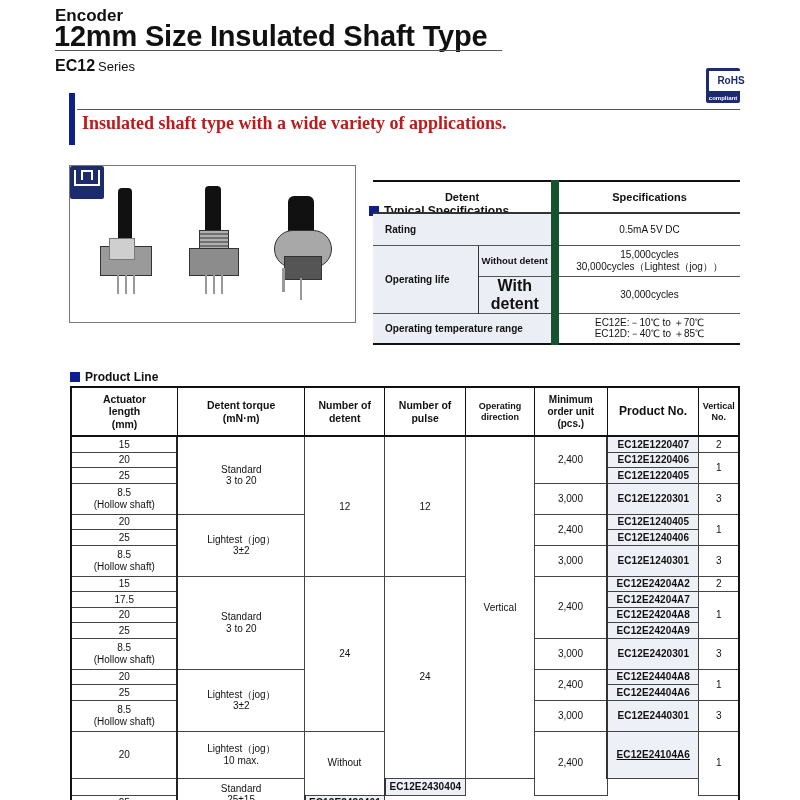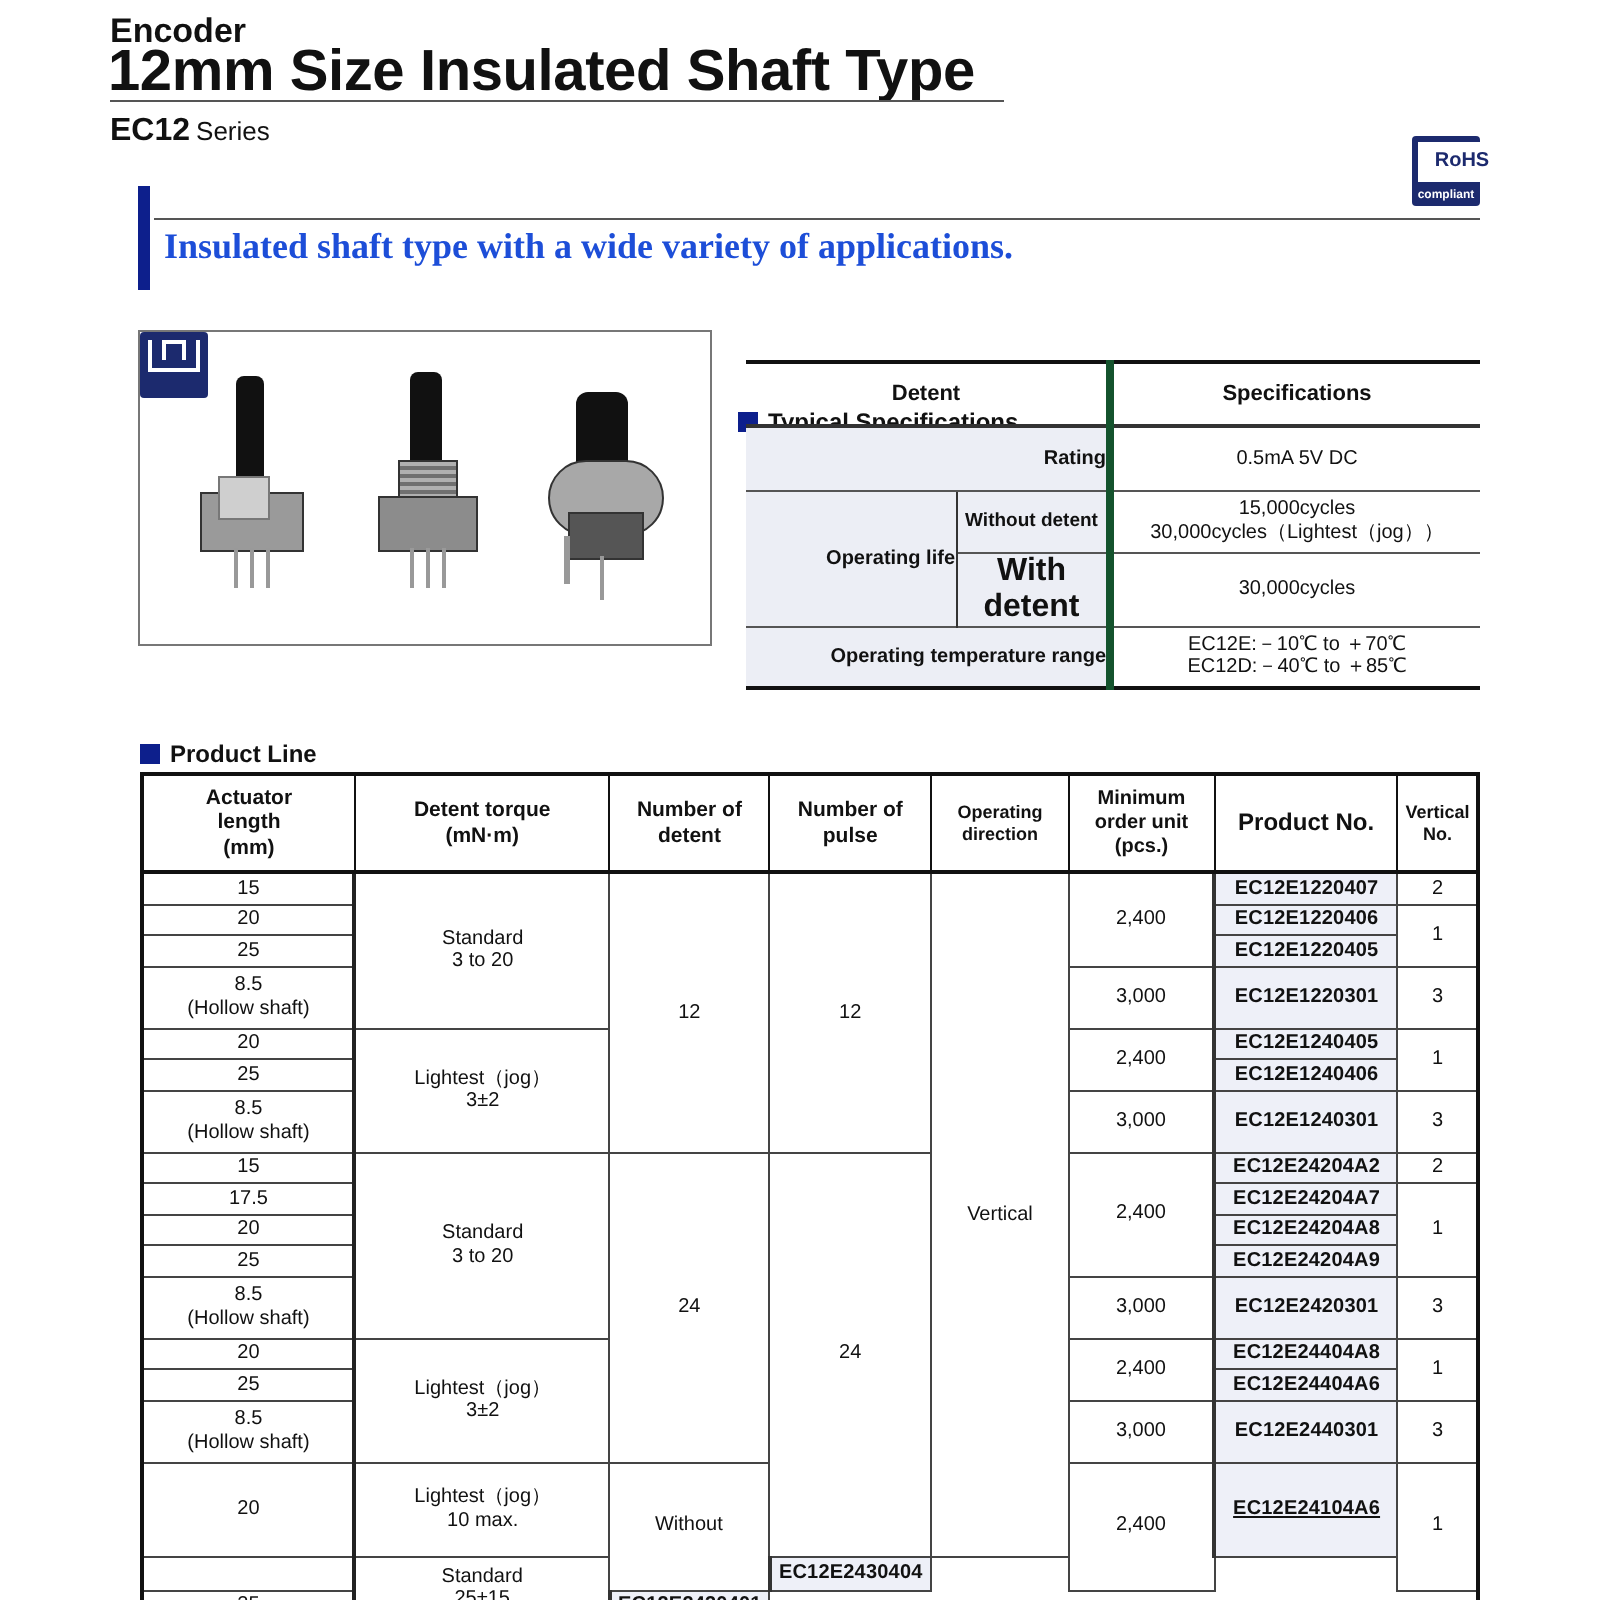--- a/index.html
+++ b/index.html
@@ -8,39 +8,39 @@
   .cat { left:55px; top:6px; font-size:17px; font-weight:bold; color:#111; }
   .title { left:54px; top:20px; font-size:29px; font-weight:bold; letter-spacing:-0.2px; color:#111; }
   .title-rule { left:55px; top:50px; width:447px; height:1px; background:#555; }
   .series { left:55px; top:57px; font-size:16px; font-weight:bold; }
   .series .s2 { font-size:13px; font-weight:normal; margin-left:3px; }
   .rohs { left:706px; top:68px; width:34px; height:35px; background:#1c2a6e; border-radius:2px; color:#fff; text-align:center; }
   .rohs .in { position:absolute; left:3px; top:3px; width:44px; height:20px; background:#fff; color:#1c2a6e; font-size:10px; font-weight:bold; line-height:20px; }
   .rohs .bt { position:absolute; left:0; bottom:2px; width:34px; font-size:6px; font-weight:bold; }
   .tag-bar { left:69px; top:93px; width:6px; height:52px; background:#0d1f8c; }
   .tag-rule { left:77px; top:109px; width:663px; height:1px; background:#555; }
-  .tagline { left:82px; top:113px; font-family:"Liberation Serif", serif; font-weight:bold; font-size:18px; color:#1d4ed8; }
+  .tagline { left:82px; top:113px; font-family:"Liberation Serif", serif; font-weight:bold; font-size:18px; color:#b91c1c; }
   .photo { left:69px; top:165px; width:285px; height:156px; border:1px solid #777; background:#fff; }
   .logo { left:313px; top:172px; width:34px; height:33px; background:#1c2a6e; border-radius:2px; }
   .logo .g { position:absolute; left:4px; top:4px; width:26px; height:16px; border:2px solid #fff; border-top:none; box-sizing:border-box; }
   .logo .g2 { position:absolute; left:11px; top:4px; width:12px; height:10px; border:2px solid #fff; border-bottom:none; box-sizing:border-box; }
   .logo .t { position:absolute; left:0; bottom:3px; width:34px; text-align:center; font-size:6px; font-weight:bold; color:#fff; }
   .enc { position:absolute; }
   .shaft { position:absolute; background:#111; border-radius:4px 4px 1px 1px; }
   .body { position:absolute; background:#8a8a8a; border:1px solid #333; }
   .pin { position:absolute; width:2px; background:#999; }
   .sec-h { font-size:12px; font-weight:bold; color:#111; }
   .sec-h .sq { display:inline-block; width:10px; height:10px; background:#0d1f8c; margin-right:5px; vertical-align:-1px; }
   table { border-collapse:collapse; position:absolute; font-family:"Liberation Sans", sans-serif; }
   .spec { left:373px; top:180px; width:367px; border-top:2px solid #111; border-bottom:2px solid #111; }
   .spec td { font-size:10px; padding:0; border-top:1px solid #555; text-align:center; }
   .spec th { font-size:11px; font-weight:bold; height:28px; border-bottom:2px solid #333; }
-  .spec .lbl { background:#eceef5; font-weight:bold; text-align:right; padding-left:12px; }
+  .spec .lbl { background:#eceef5; font-weight:bold; text-align:left; padding-left:12px; }
   .spec .sub { background:#eceef5; font-weight:bold; font-size:16px; border-left:1px solid #333; }
-  .spec .vcol { border-left:4px solid #14532d; }
+  .spec .vcol { border-left:8px solid #14532d; }
   .prod { left:70px; top:386px; width:670px; border:2px solid #111; }
   .prod th { font-size:10.5px; font-weight:bold; border:1px solid #111; border-bottom:2px solid #111; height:45px; line-height:1.2; }
   .prod th.small { font-size:9px; }
   .prod td { font-size:10px; border:1px solid #444; text-align:center; padding:0; height:14.5px; line-height:1.15; }
   .prod td.pn { background:#eef0f8; font-weight:bold; font-size:10px; letter-spacing:0.1px; border-left:2px solid #333; }
   .prod td.al { border-right:2px solid #222; }
   .prod td.two { height:30px; }
 </style>
 </head>
 <body>

